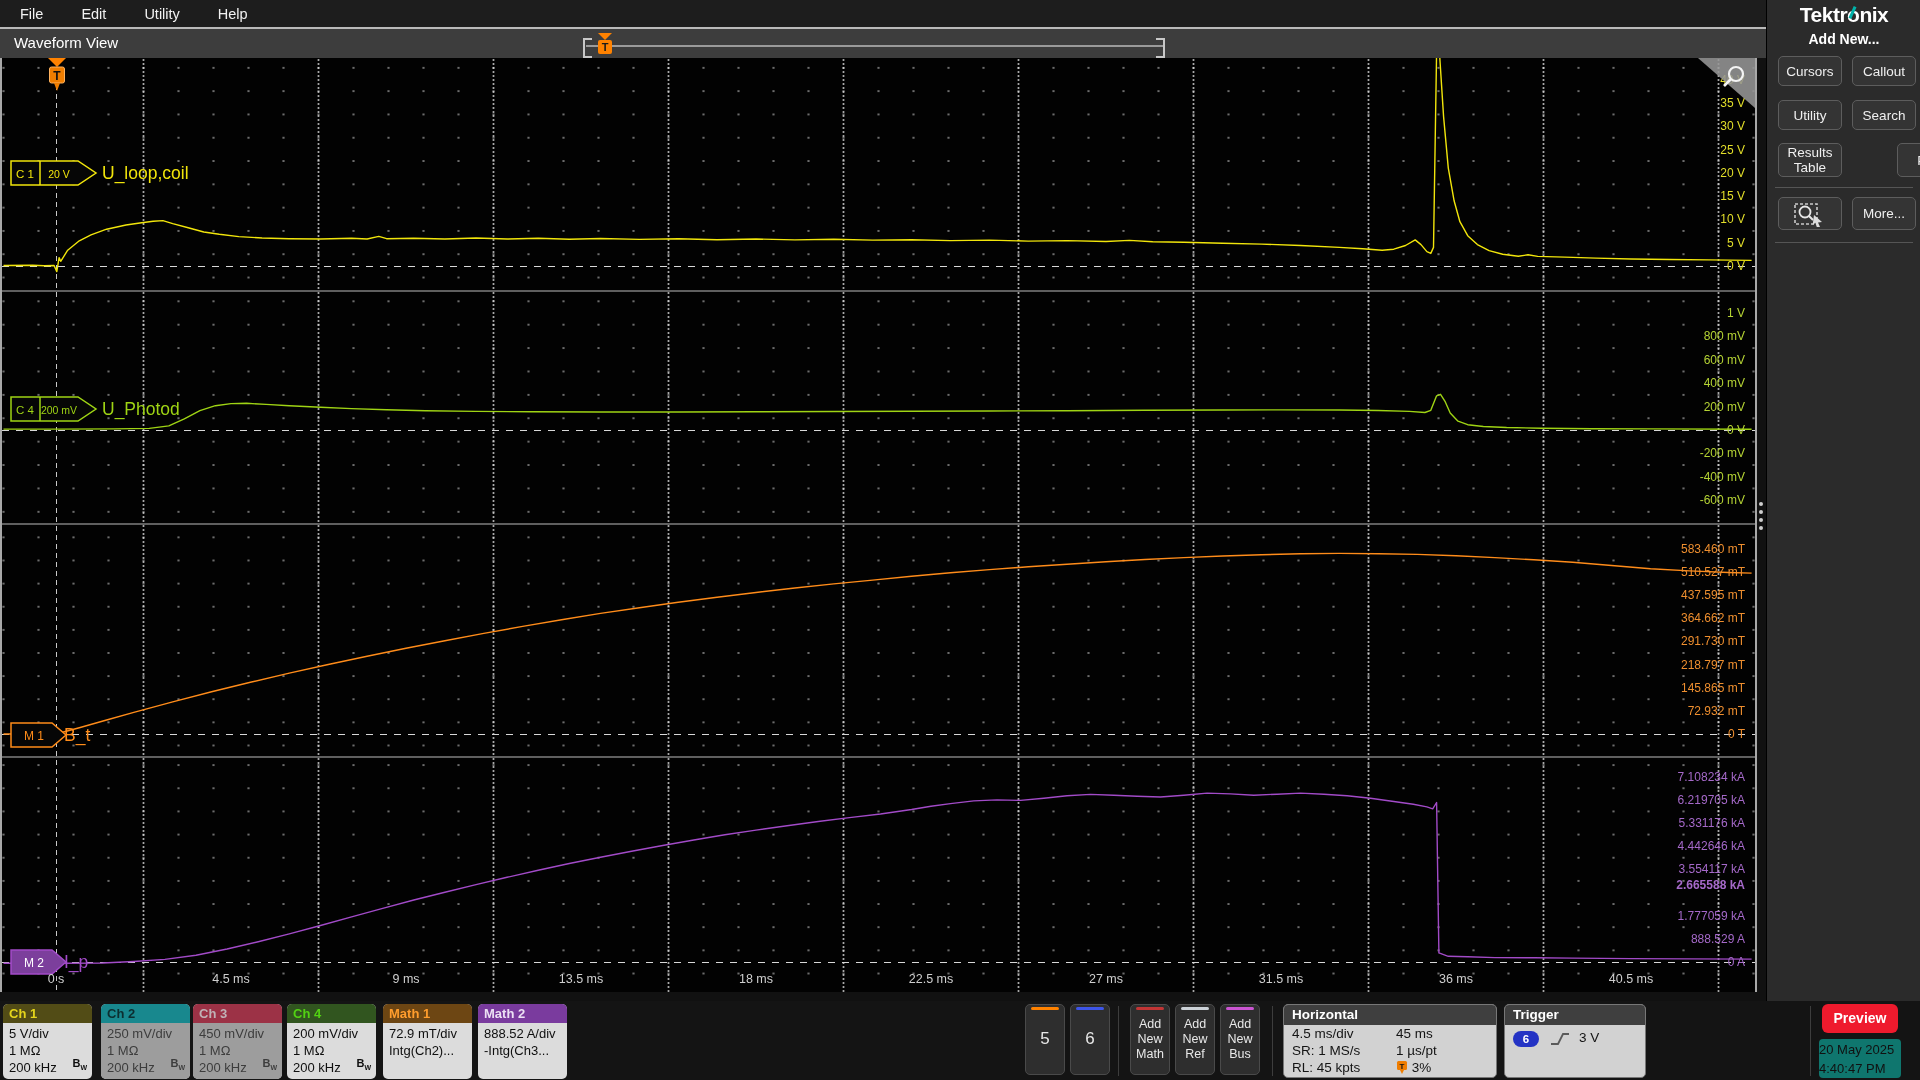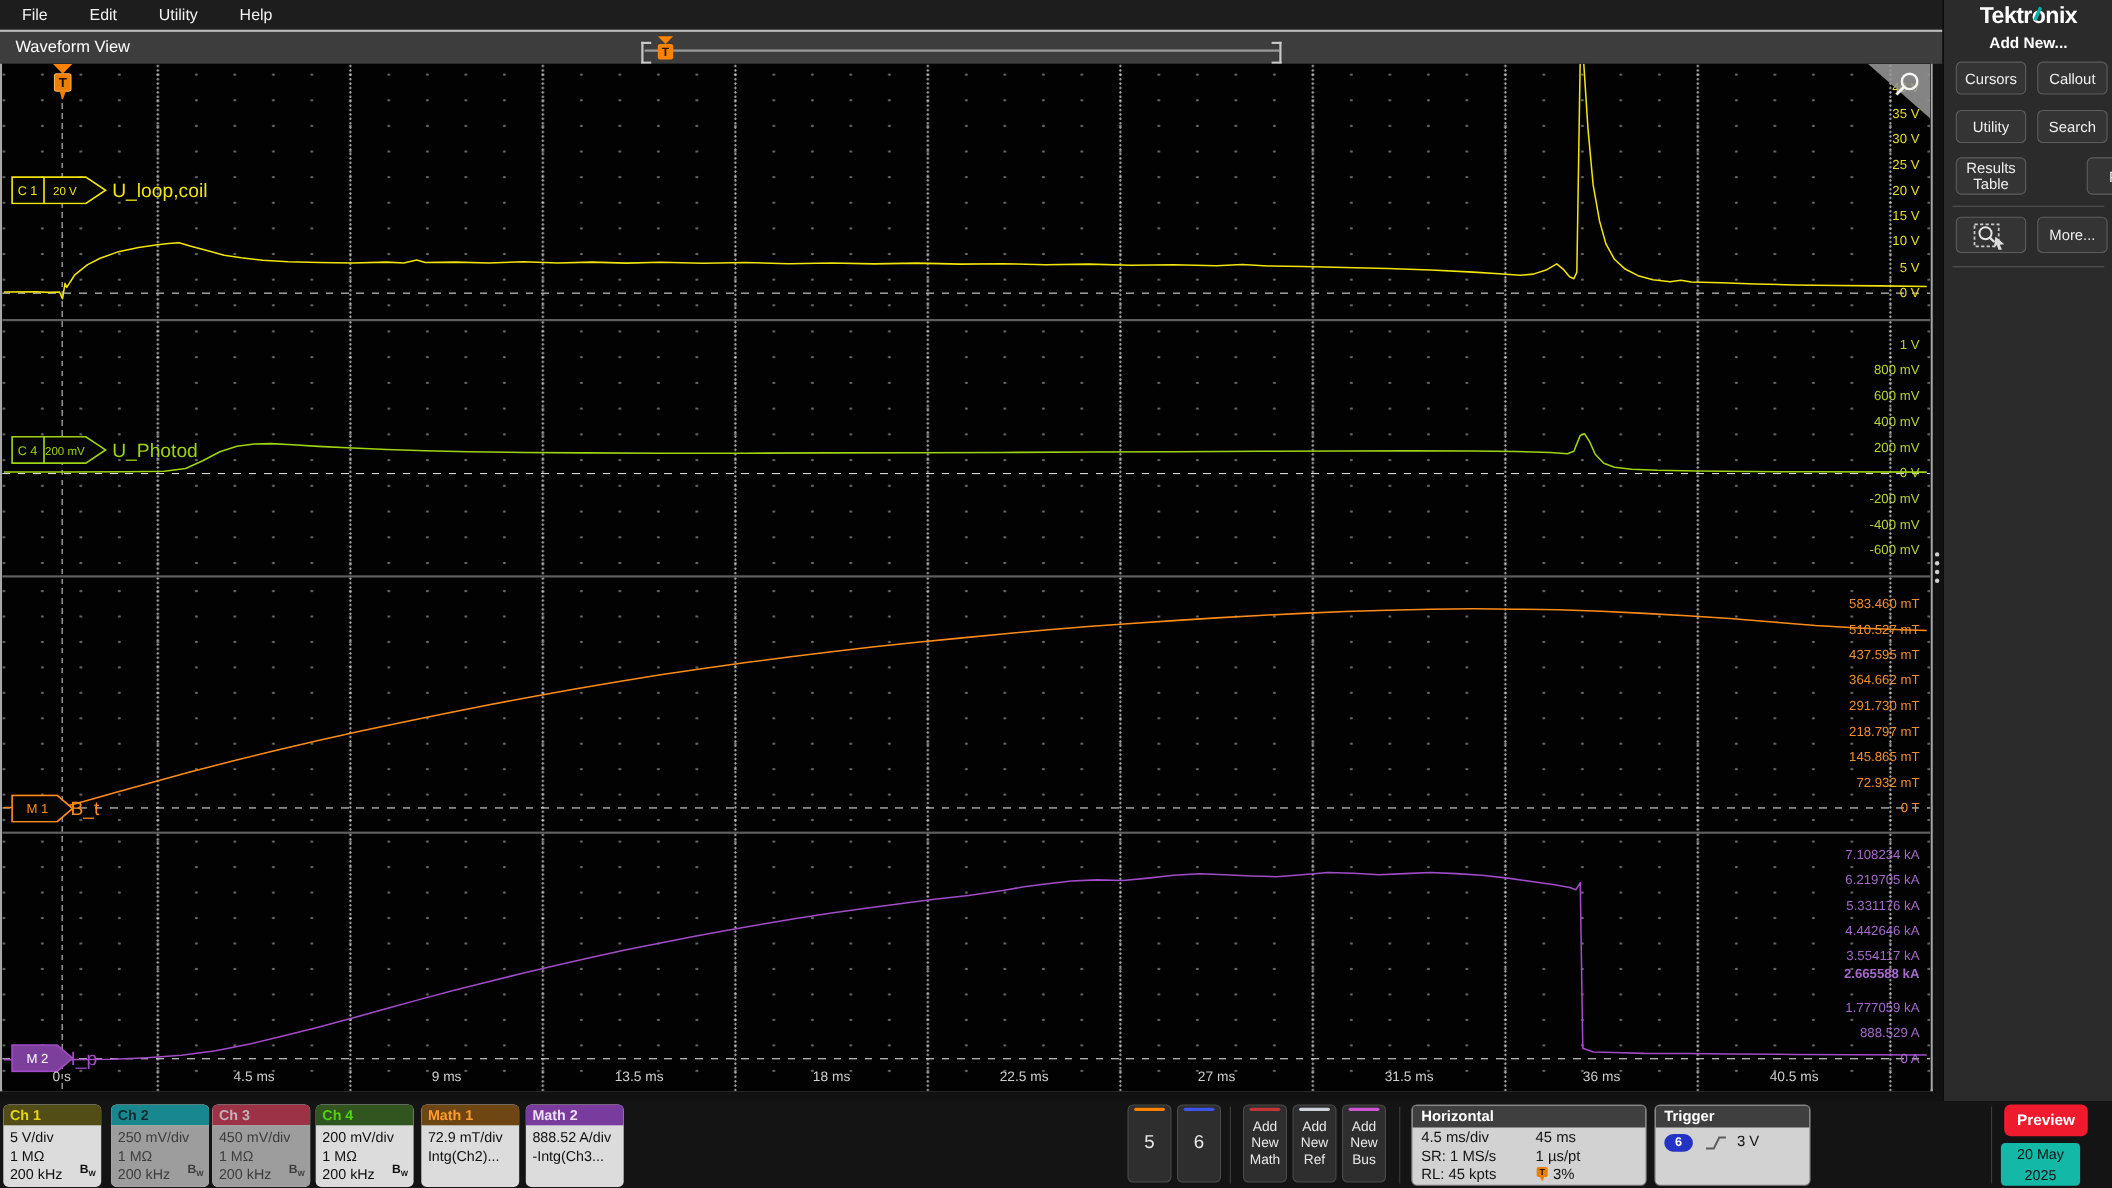--- a/index.html
+++ b/index.html
@@ -54,22 +54,22 @@
   .sq-lines{position:absolute;left:0;top:12px;width:100%;text-align:center;font-size:12.5px;line-height:15px;}
   .bb-sep{position:absolute;top:5px;width:1px;height:70px;background:#3d3d3d;}
   .panel{position:absolute;top:3px;border-radius:5px;overflow:hidden;border:1px solid #777;box-sizing:border-box;background:#d2d2d2;}
   .panel-head{height:20px;background:#3f3f3f;color:#fff;font-size:13.5px;font-weight:700;line-height:20px;padding-left:8px;}
   .panel-body{position:relative;font-size:13.5px;color:#141414;}
   .pb-cell{position:absolute;white-space:nowrap;}
   .trig-pill{position:absolute;left:8px;top:6px;width:26px;height:16px;border-radius:9px;color:#fff;
              font-size:11.5px;font-weight:700;text-align:center;line-height:16px;}
   .preview-btn{position:absolute;left:1822px;top:3px;width:76px;height:29px;background:#ef1a2d;border-radius:6px;
                color:#fff;font-weight:700;font-size:14px;text-align:center;line-height:29px;}
-  .date-box{position:absolute;left:1819px;top:38px;width:72px;height:39px;background:#14b8a6;border-radius:4px;
-            color:#111;font-size:13px;text-align:center;line-height:19px;padding-top:1px;box-sizing:border-box;}
+  .date-box{position:absolute;left:1819px;top:38px;width:82px;height:39px;background:#0f766e;border-radius:4px;
+            color:#111;font-size:13px;text-align:left;line-height:19px;padding-top:1px;box-sizing:border-box;}
 </style>
 </head>
 <body>
 
 <div id="root">
 
   <div class="menu-bar" id="menu">
       <div class="menu-item">File</div>
       <div class="menu-item">Edit</div>
       <div class="menu-item">Utility</div>

